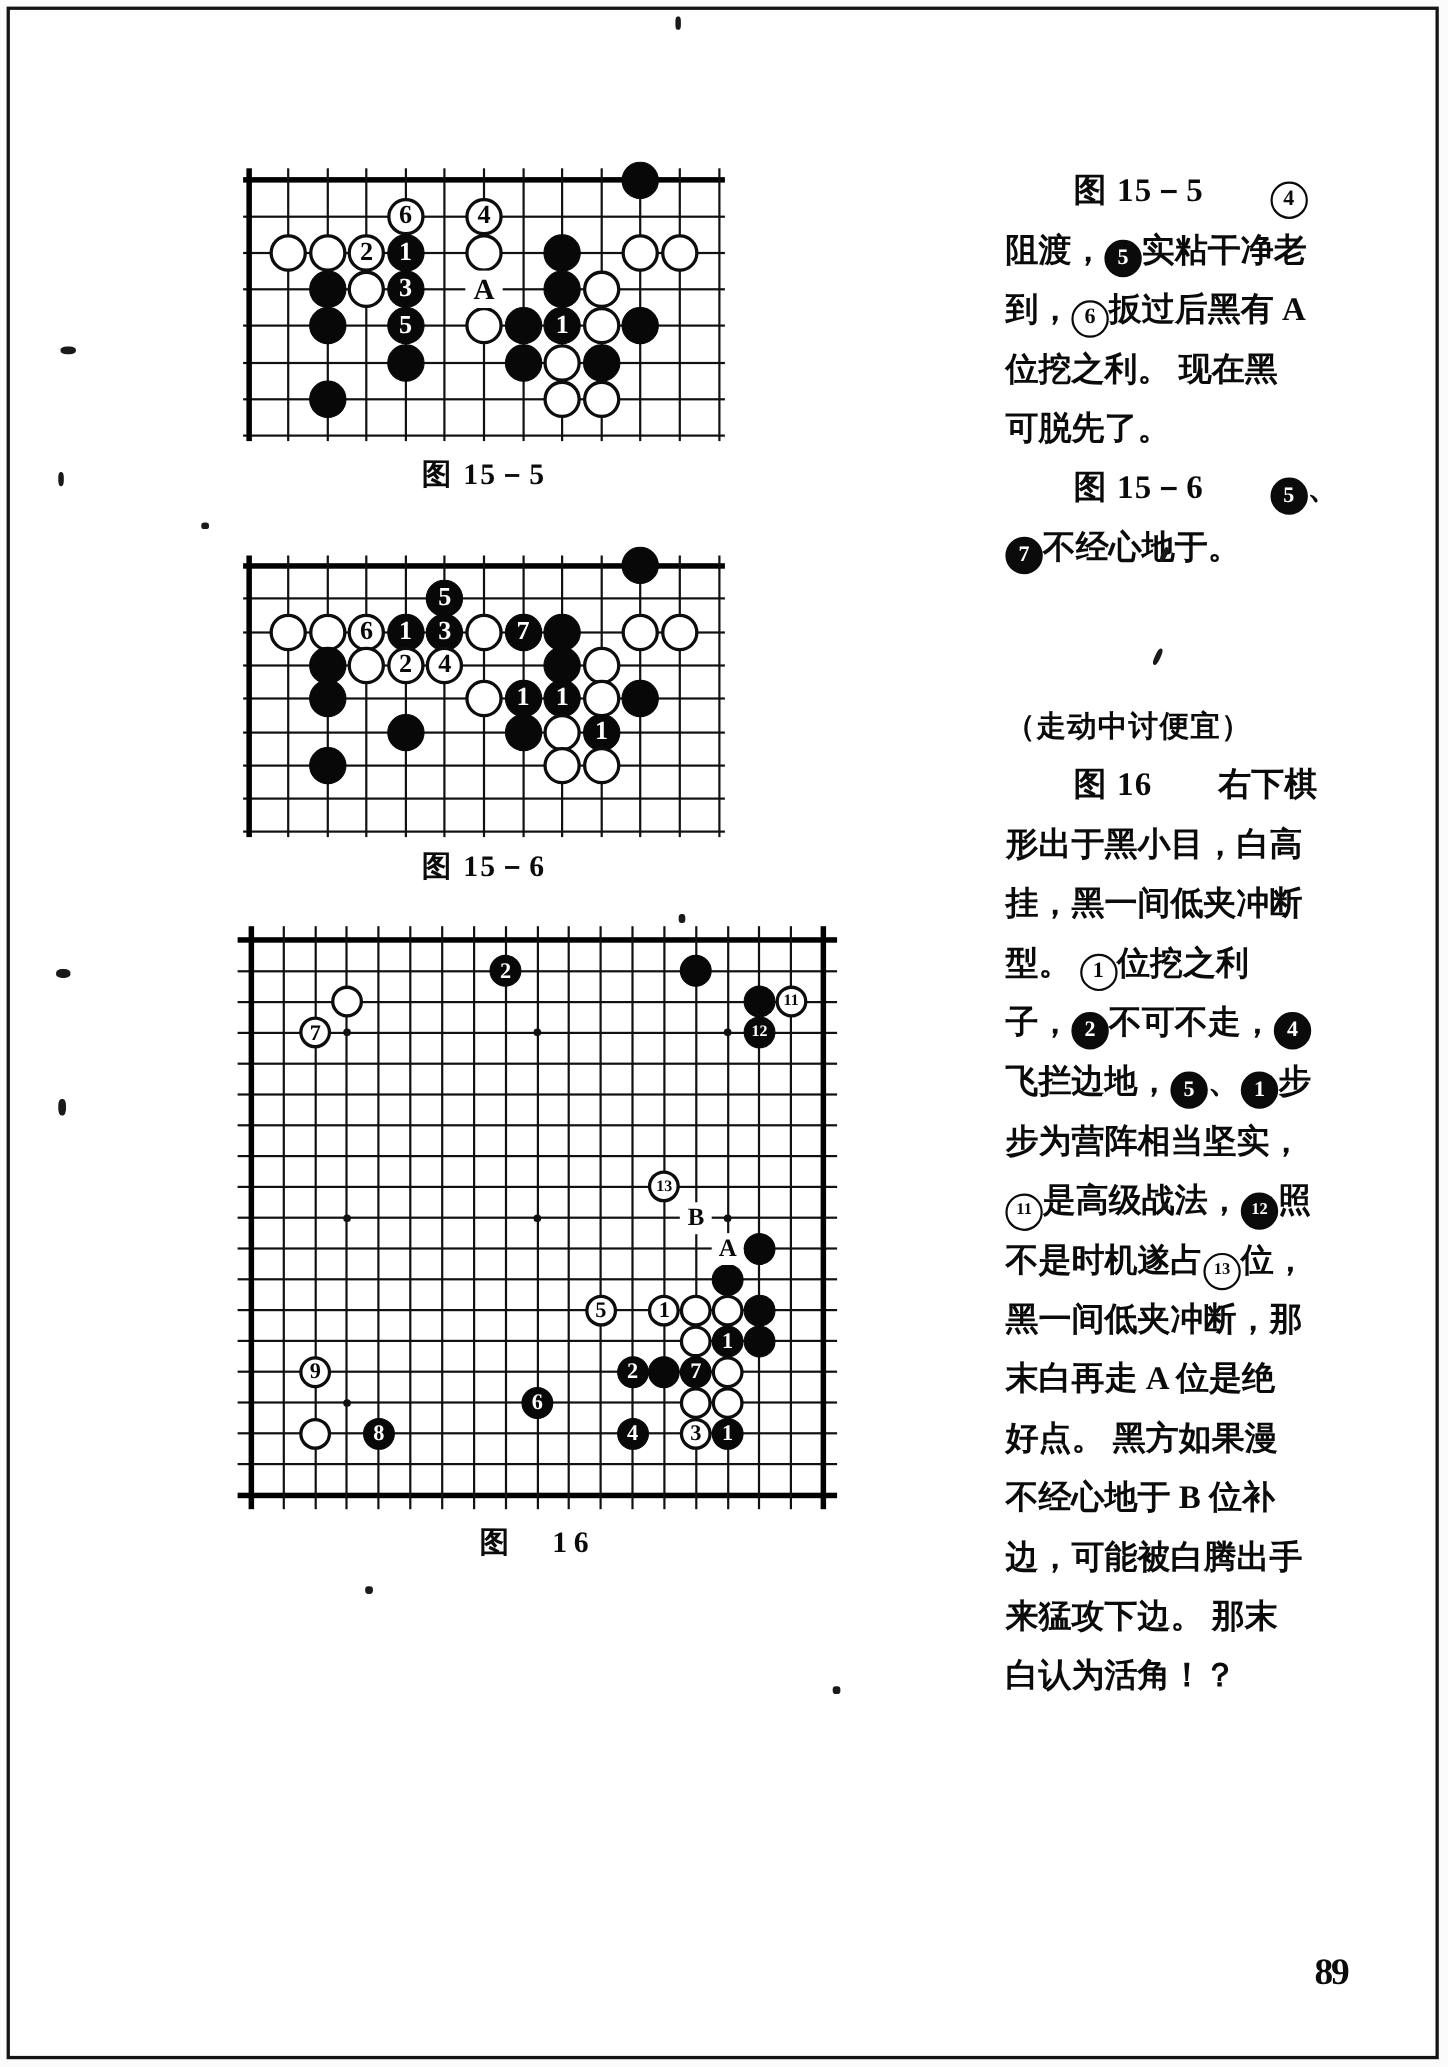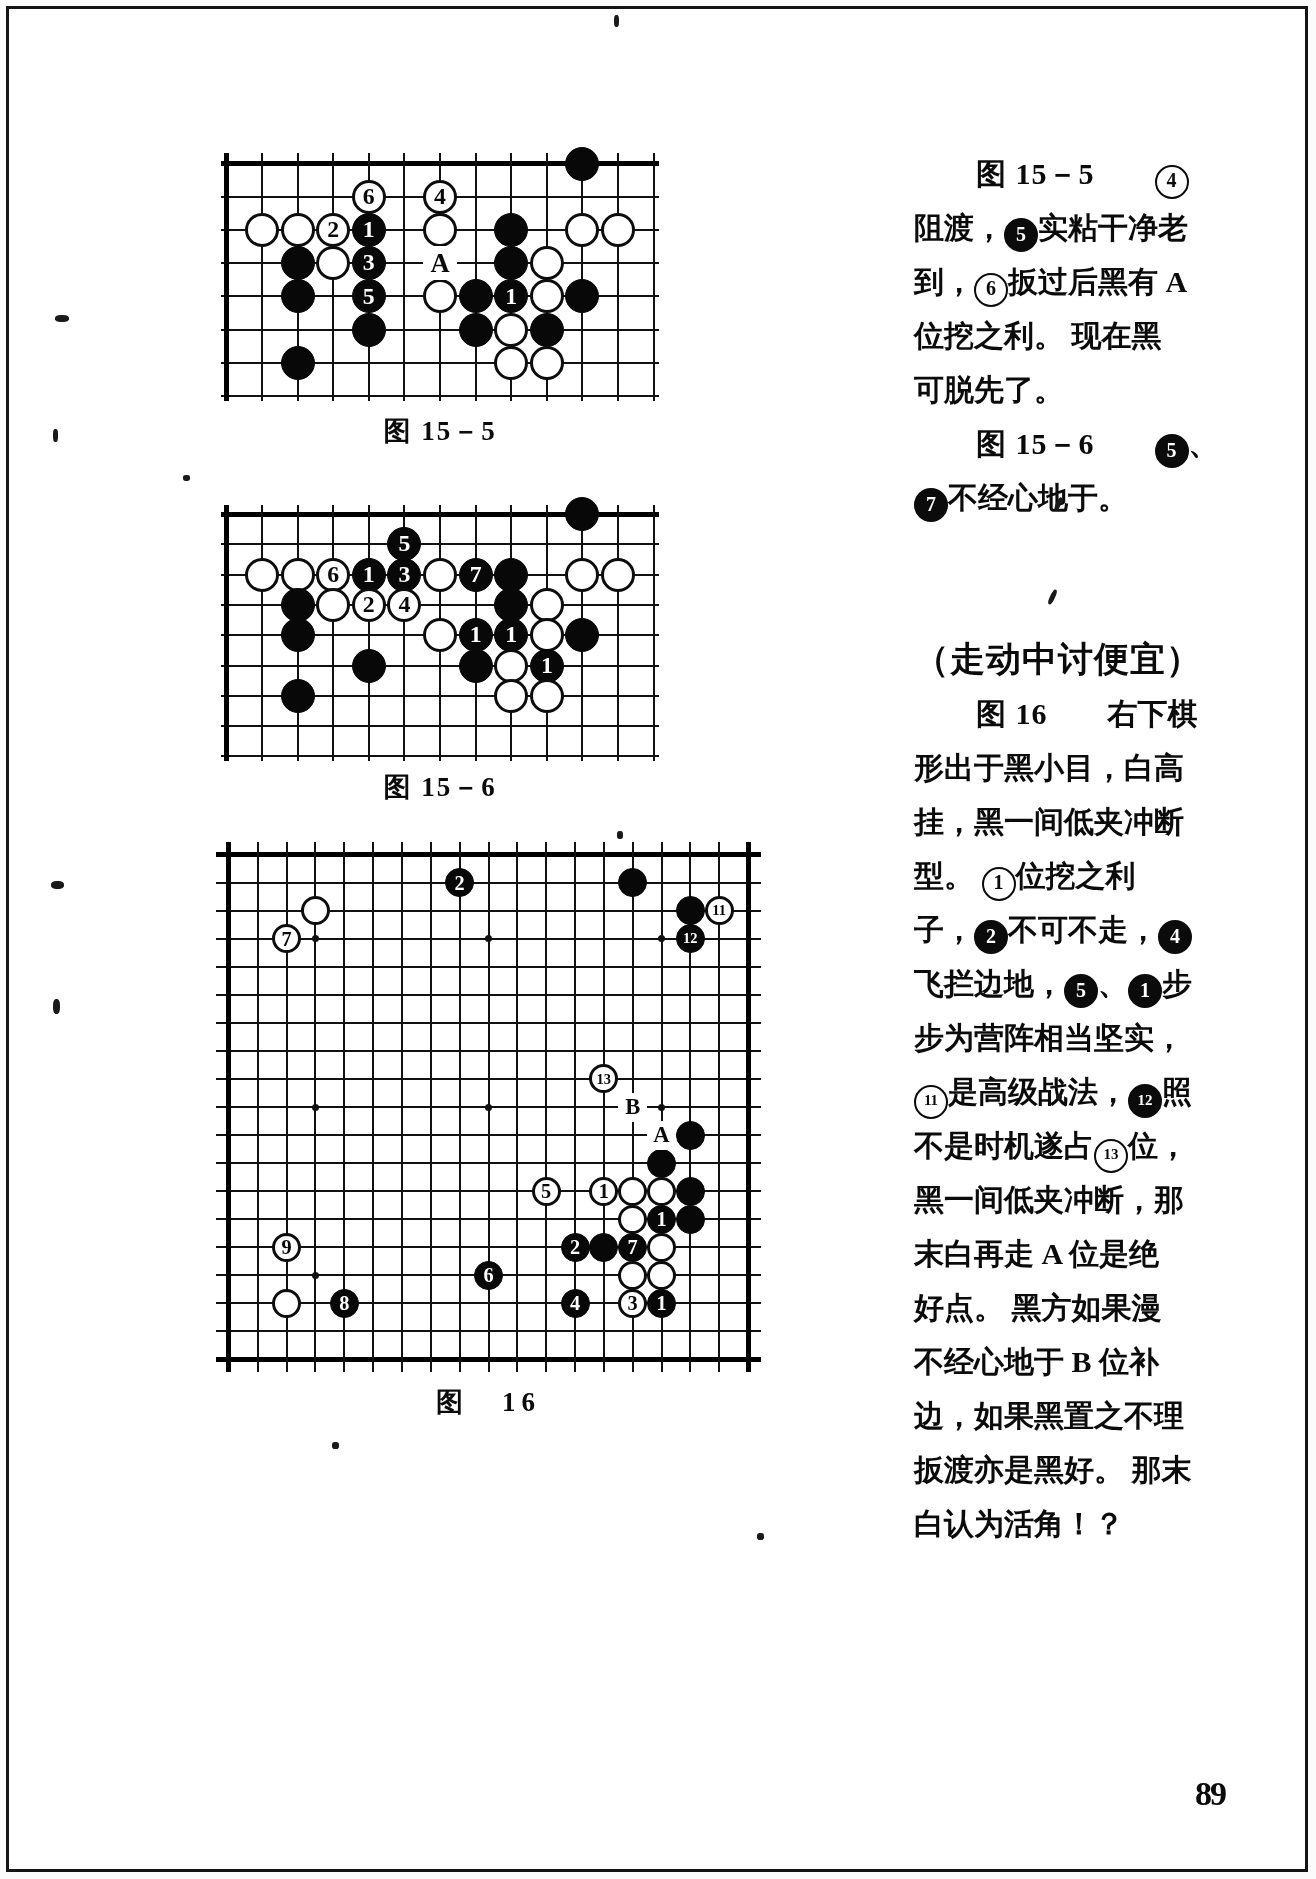--- a/index.html
+++ b/index.html
@@ -53,21 +53,21 @@
   #text-col{
     position:absolute;left:905px;top:138px;width:345px;
   }
   .tline{
     font-family:"Liberation Serif","DejaVu Serif",serif;
     font-size:30px;line-height:54px;letter-spacing:0px;
     color:#0b0b0b;white-space:nowrap;font-weight:600;
   }
   .tline.indent{padding-left:62px;}
   .tline.gap{height:54px;}
-  .tline.section{font-weight:800;font-size:35px;letter-spacing:1px;}
+  .tline.section{font-weight:800;font-size:27px;letter-spacing:1px;}
   .figtitle{font-weight:800;letter-spacing:1px;}
 
   
   .cn{display:inline-block;width:30px;height:30px;line-height:26px;
       border:2px solid #0b0b0b;border-radius:50%;text-align:center;
       font-size:20px;font-weight:700;vertical-align:-3px;background:#fff;color:#0b0b0b;
       font-family:"Liberation Serif","DejaVu Serif",serif;}
   .cnb{display:inline-block;width:30px;height:30px;line-height:29px;
       border:2px solid #0b0b0b;border-radius:50%;text-align:center;
       font-size:20px;font-weight:700;vertical-align:-3px;background:#0b0b0b;color:#ffffff;
@@ -308,22 +308,22 @@
         <div class="tline"><span>型。 </span><span class="cn">1</span><span>位挖之利</span></div>
         <div class="tline"><span>子，</span><span class="cnb">2</span><span>不可不走，</span><span class="cnb">4</span></div>
         <div class="tline"><span>飞拦边地，</span><span class="cnb">5</span><span>、</span><span class="cnb">1</span><span>步</span></div>
         <div class="tline"><span>步为营阵相当坚实，</span></div>
         <div class="tline"><span class="cn" style="font-size: 15px;">11</span><span>是高级战法，</span><span class="cnb" style="font-size: 15px;">12</span><span>照</span></div>
         <div class="tline"><span>不是时机遂占</span><span class="cn" style="font-size: 15px;">13</span><span>位，</span></div>
         <div class="tline"><span>黑一间低夹冲断，那</span></div>
         <div class="tline"><span>末白再走 A 位是绝</span></div>
         <div class="tline"><span>好点。 黑方如果漫</span></div>
         <div class="tline"><span>不经心地于 B 位补</span></div>
-        <div class="tline"><span>边，如果黑置之不理</span></div>
-        <div class="tline"><span>扳渡亦是黑好。 那末</span></div>
+        <div class="tline"><span>边，可能被白腾出手</span></div>
+        <div class="tline"><span>来猛攻下边。 那末</span></div>
         <div class="tline"><span>白认为活角！？</span></div>
       </div>
 
     <div id="page-number">89</div>
 
     <div class="speck" style="left:46px;top:306px;width:14px;height:7px;"></div>
     <div class="speck" style="left:44px;top:420px;width:5px;height:13px;"></div>
     <div class="speck" style="left:42px;top:872px;width:13px;height:8px;"></div>
     <div class="speck" style="left:44px;top:990px;width:7px;height:15px;"></div>
     <div class="speck" style="left:605px;top:6px;width:5px;height:12px;"></div>

